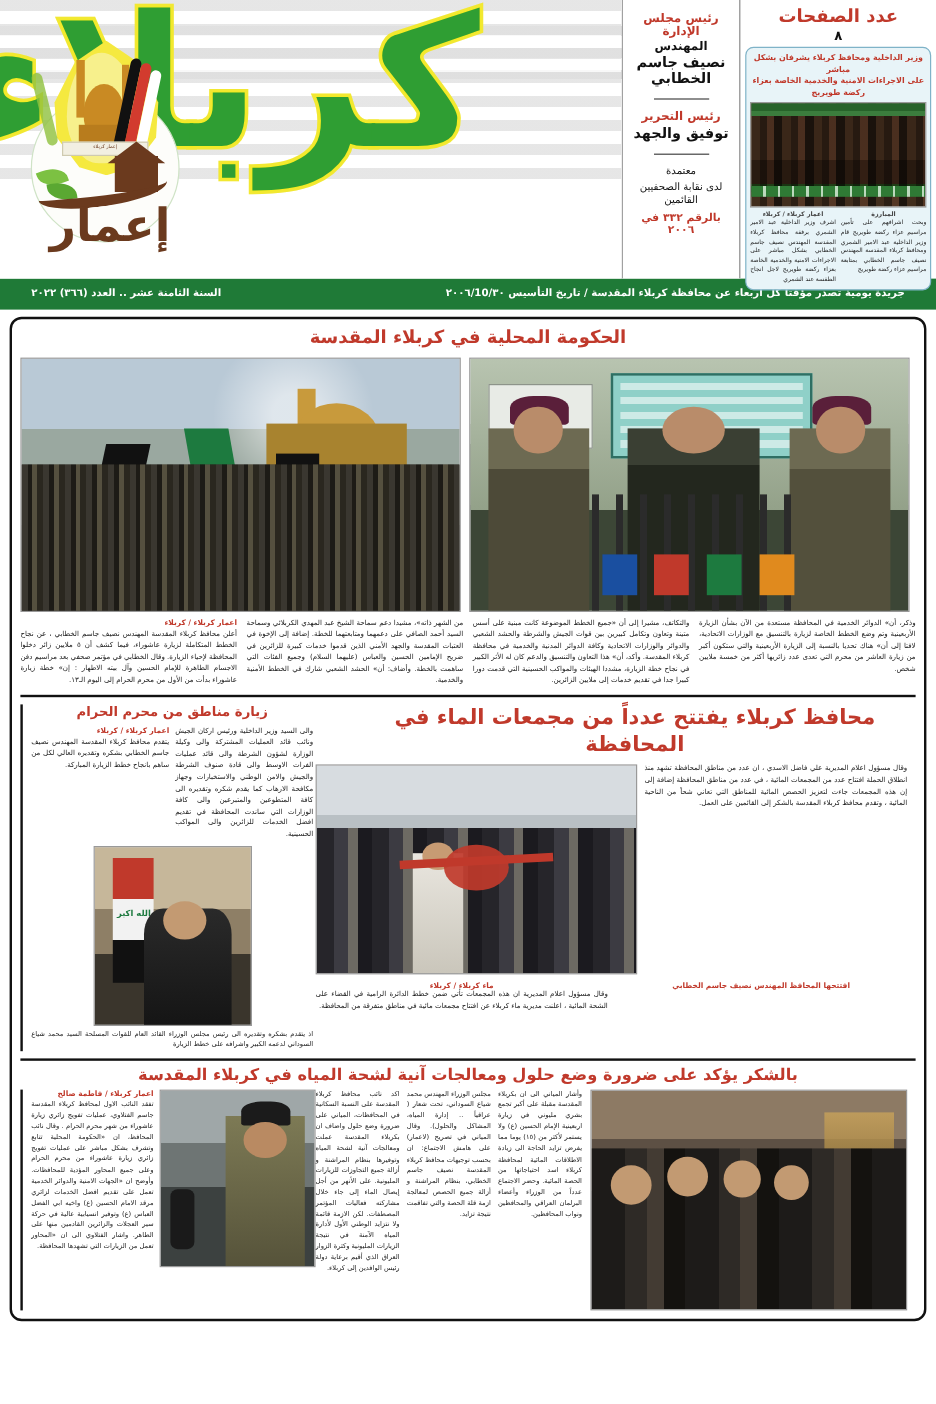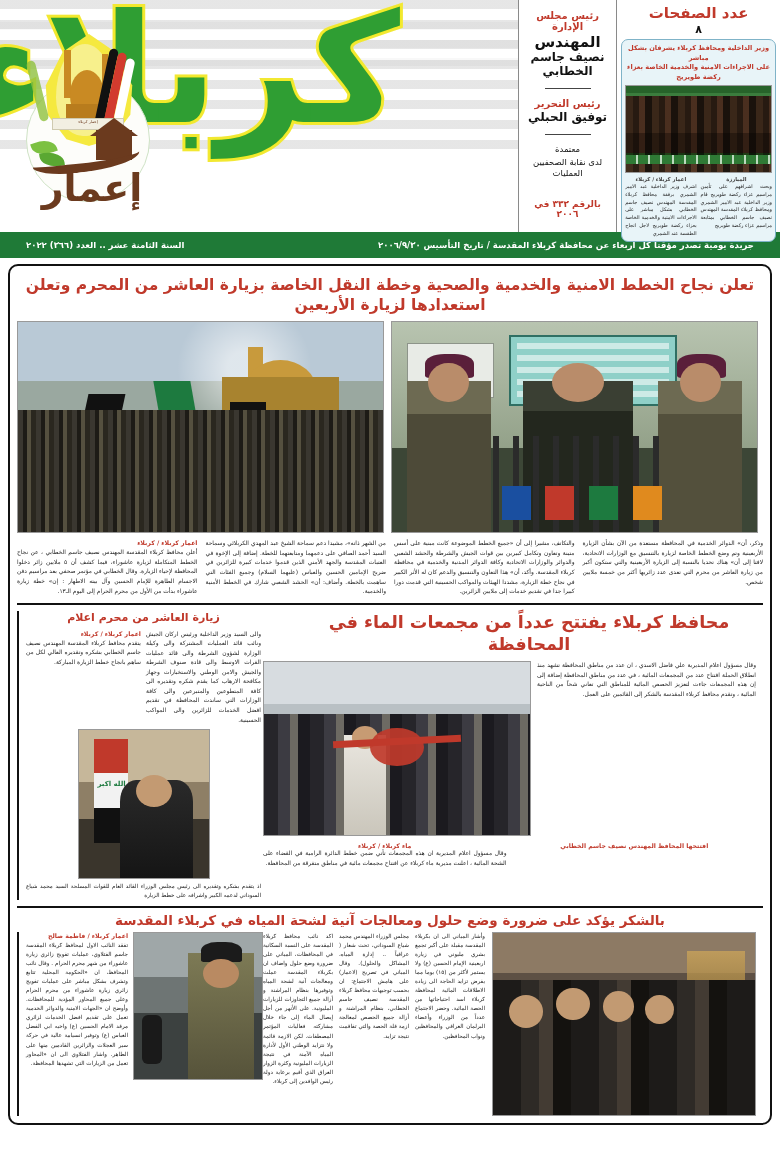--- a/index.html
+++ b/index.html
@@ -75,24 +75,24 @@
   .emaar-ribbon{ position:absolute; left:36px; top:84px; width:72px; height:12px; background:#f2efe2; border:1px solid #cfcab0; }
   .emaar-ribbon span{ display:block; font-size:4px; color:#6b3a1e; text-align:center; line-height:5px; }
 
   .mast-info {
     width: 112px; height: 232px; padding: 8px 4px 0 4px;
     text-align: center; border-left: 1px solid #8a8a8a; border-right:1px solid #8a8a8a;
     background:#fff;
   }
   .mi-label{ color:#c0392b; font-size:10px; font-weight:700; margin-top:2px; }
   .mi-name{ color:#111; font-size:12px; font-weight:700; line-height:1.15; margin-top:2px;}
-  .mi-name small{ display:block; font-size:15px; font-weight:700;}
+  .mi-name small{ display:block; font-size:10px; font-weight:700;}
   .mi-rule{ width:46px; height:1px; background:#444; margin:9px auto; }
   .mi-sub{ color:#111; font-size:8.5px; line-height:1.3; margin-top:2px;}
-  .mi-reg{ color:#c0392b; font-size:9px; font-weight:700; margin-top:20px;}
+  .mi-reg{ color:#c0392b; font-size:9px; font-weight:700; margin-top:4px;}
   .topbox { width: 185px; padding: 4px 4px 0 4px; text-align:center; }
   .pages-label{ color:#c0392b; font-size:15px; font-weight:700; letter-spacing:0; }
   .pages-num{ color:#111; font-size:11px; font-weight:700; margin-top:1px;}
   .teaser{
     margin-top:3px; border:1px solid #7fb3c8; border-radius:7px; background:#e8f4f8;
     padding:4px 3px 4px 3px;
   }
   .teaser-head{ color:#c0392b; font-size:6.6px; font-weight:700; line-height:1.45; }
   .teaser-img{
     width:100%; height:88px; margin-top:3px; border:1px solid #9a9a9a;
@@ -279,24 +279,24 @@
     </div>
 
     <div class="mast-info">
       <div class="mi-label">رئيس مجلس الإدارة</div>
       <div class="mi-name">
         <small>المهندس</small>
         <span>نصيف جاسم الخطابي</span>
       </div>
       <div class="mi-rule"></div>
       <div class="mi-label">رئيس التحرير</div>
-      <div class="mi-name">توفيق الحبلي</div>
+      <div class="mi-name">توفيق والجهد</div>
       <div class="mi-rule"></div>
       <div class="mi-sub">معتمدة</div>
-      <div class="mi-sub">لدى نقابة الصحفيين العمليات</div>
+      <div class="mi-sub">لدى نقابة الصحفيين القائمين</div>
       <div class="mi-reg">بالرقم ٣٣٢ في ٢٠٠٦</div>
     </div>
 
     <div class="topbox">
       <div class="pages-label">عدد الصفحات</div>
       <div class="pages-num">٨</div>
 
       <div class="teaser">
         <div class="teaser-head">وزير الداخلية ومحافظ كربلاء يشرفان بشكل مباشر</div>
         <div class="teaser-head">على الاجراءات الامنية والخدمية الخاصة بعزاء ركضة طويريج</div>
@@ -309,28 +309,28 @@
           <div class="teaser-col">
             <div class="teaser-byline">المبارزة</div>
             <div class="teaser-body">وبحث اشرافهم على تأمين مراسيم عزاء ركضة طويريج قام وزير الداخلية عبد الامير الشمري ومحافظ كربلاء المقدسة المهندس نصيف جاسم الخطابي بمتابعة مراسيم عزاء ركضة طويريج</div>
           </div>
         </div>
       </div>
     </div>
   </div>
 
   <div class="greenbar">
-    <div class="gb-left">جريدة يومية تصدر مؤقتاً كل أربعاء عن محافظة كربلاء المقدسة / تاريخ التأسيس ٢٠٠٦/٩/٣٠</div>
+    <div class="gb-left">جريدة يومية تصدر مؤقتاً كل أربعاء عن محافظة كربلاء المقدسة / تاريخ التأسيس ٢٠٠٦/10/٣٠</div>
     <div class="gb-left">السنة الثامنة عشر .. العدد (٣٦٦) ٢٠٢٢</div>
   </div>
 
   <div class="outer-box">
 
     <div>
-      <div class="lead-h2">تعلن نجاح الخطط الامنية والخدمية والصحية وخطة النقل الخاصة بزيارة العاشر من المحرم وتعلن استعدادها لزيارة الأربعين</div>
+      <div class="lead-h1">الحكومة المحلية في كربلاء المقدسة</div>
 
       <div class="lead-photos">
         <div class="photo ph-crowd">
           <div class="min"></div>
           <div class="shrine"></div>
           <div class="shrine2"></div>
           <div class="flag f1"></div>
           <div class="flag f2"></div>
           <div class="flag f3"></div>
           <div class="flag f4"></div>
@@ -376,21 +376,21 @@
           <div class="body-ar">وذكر، أن» الدوائر الخدمية في المحافظة مستعدة من الآن بشأن الزيارة الأربعينية وتم وضع الخطط الخاصة لزيارة بالتنسيق مع الوزارات الاتحادية، لافتا إلى أن» هناك تحديا بالنسبة إلى الزيارة الأربعينية والتي ستكون أكبر من زيارة العاشر من محرم التي تعدى عدد زائريها أكثر من خمسة ملايين شخص.</div>
         </div>
       </div>
     </div>
 
     <div class="divider-h"></div>
 
     <div class="mid">
 
       <div class="mid-right">
-        <div class="h-red-sm">زيارة العاشر من محرم اعلام</div>
+        <div class="h-red-sm">زيارة مناطق من محرم الحرام</div>
         <div class="mr-cols">
           <div style="flex:1">
             <div class="byline">اعمار كربلاء / كربلاء</div>
             <div class="body-ar">يتقدم محافظ كربلاء المقدسة المهندس نصيف جاسم الخطابي بشكره وتقديره العالي لكل من ساهم بانجاح خطط الزيارة المباركة.</div>
           </div>
           <div style="flex:1">
             <div class="body-ar">والى السيد وزير الداخلية ورئيس اركان الجيش ونائب قائد العمليات المشتركة والى وكيلة الوزارة لشؤون الشرطة والى قائد عمليات الفرات الاوسط والى قادة صنوف الشرطة والجيش والامن الوطني والاستخبارات وجهاز مكافحة الارهاب كما يقدم شكره وتقديره الى كافة المتطوعين والمتبرعين والى كافة الوزارات التي ساندت المحافظة في تقديم افضل الخدمات للزائرين والى المواكب الحسينية.</div>
           </div>
         </div>
         <div class="ph-official">

